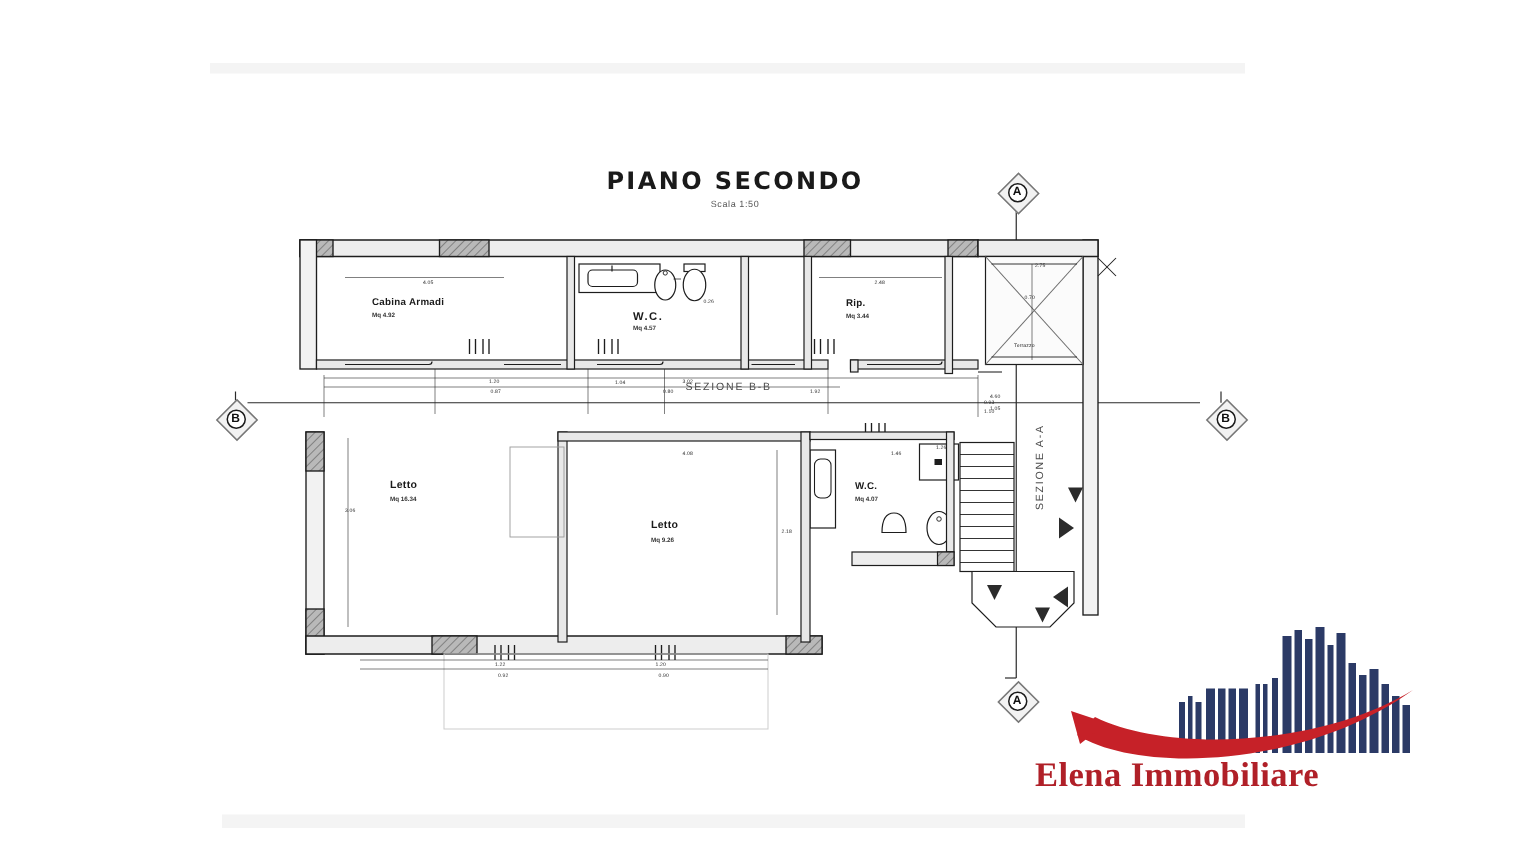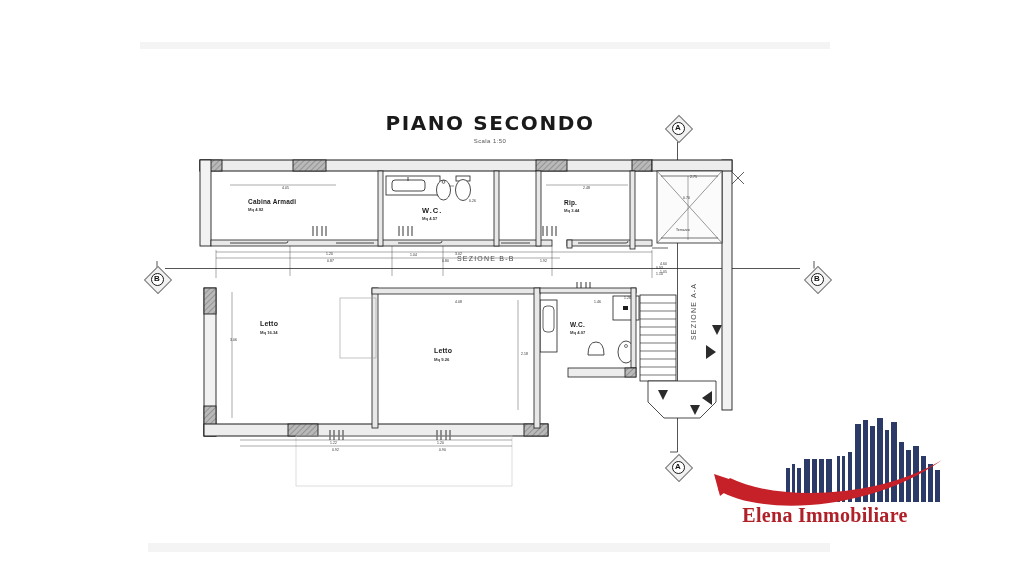--- a/index.html
+++ b/index.html
@@ -44,21 +44,21 @@
   
   .title-block {
     position: absolute;
     left: 330px;
     top: 112px;
     width: 320px;
     text-align: center;
   }
   .title-main {
     font-family: "DejaVu Sans", sans-serif;
-    font-size: 20px;
+    font-size: 16px;
     font-weight: 700;
     letter-spacing: 1.6px;
     color: #1a1a1a;
     line-height: 1.1;
   }
   .title-sub {
     font-family: "Liberation Sans", sans-serif;
     font-size: 6px;
     letter-spacing: 0.4px;
     color: #555;
@@ -156,24 +156,23 @@
     left: 690px;
     top: 412px;
     width: 270px;
     height: 130px;
   }
   .logo-text {
     position: absolute;
     left: 0;
     top: 92px;
     width: 270px;
-    text-align: center;
     font-family: "Liberation Serif", serif;
     font-weight: 700;
-    font-size: 20px;
+    font-size: 23px;
     color: #b02028;
     letter-spacing: 0.3px;
     white-space: nowrap;
   }
 </style>
 </head>
 <body>
 
 <div id="page">
 

